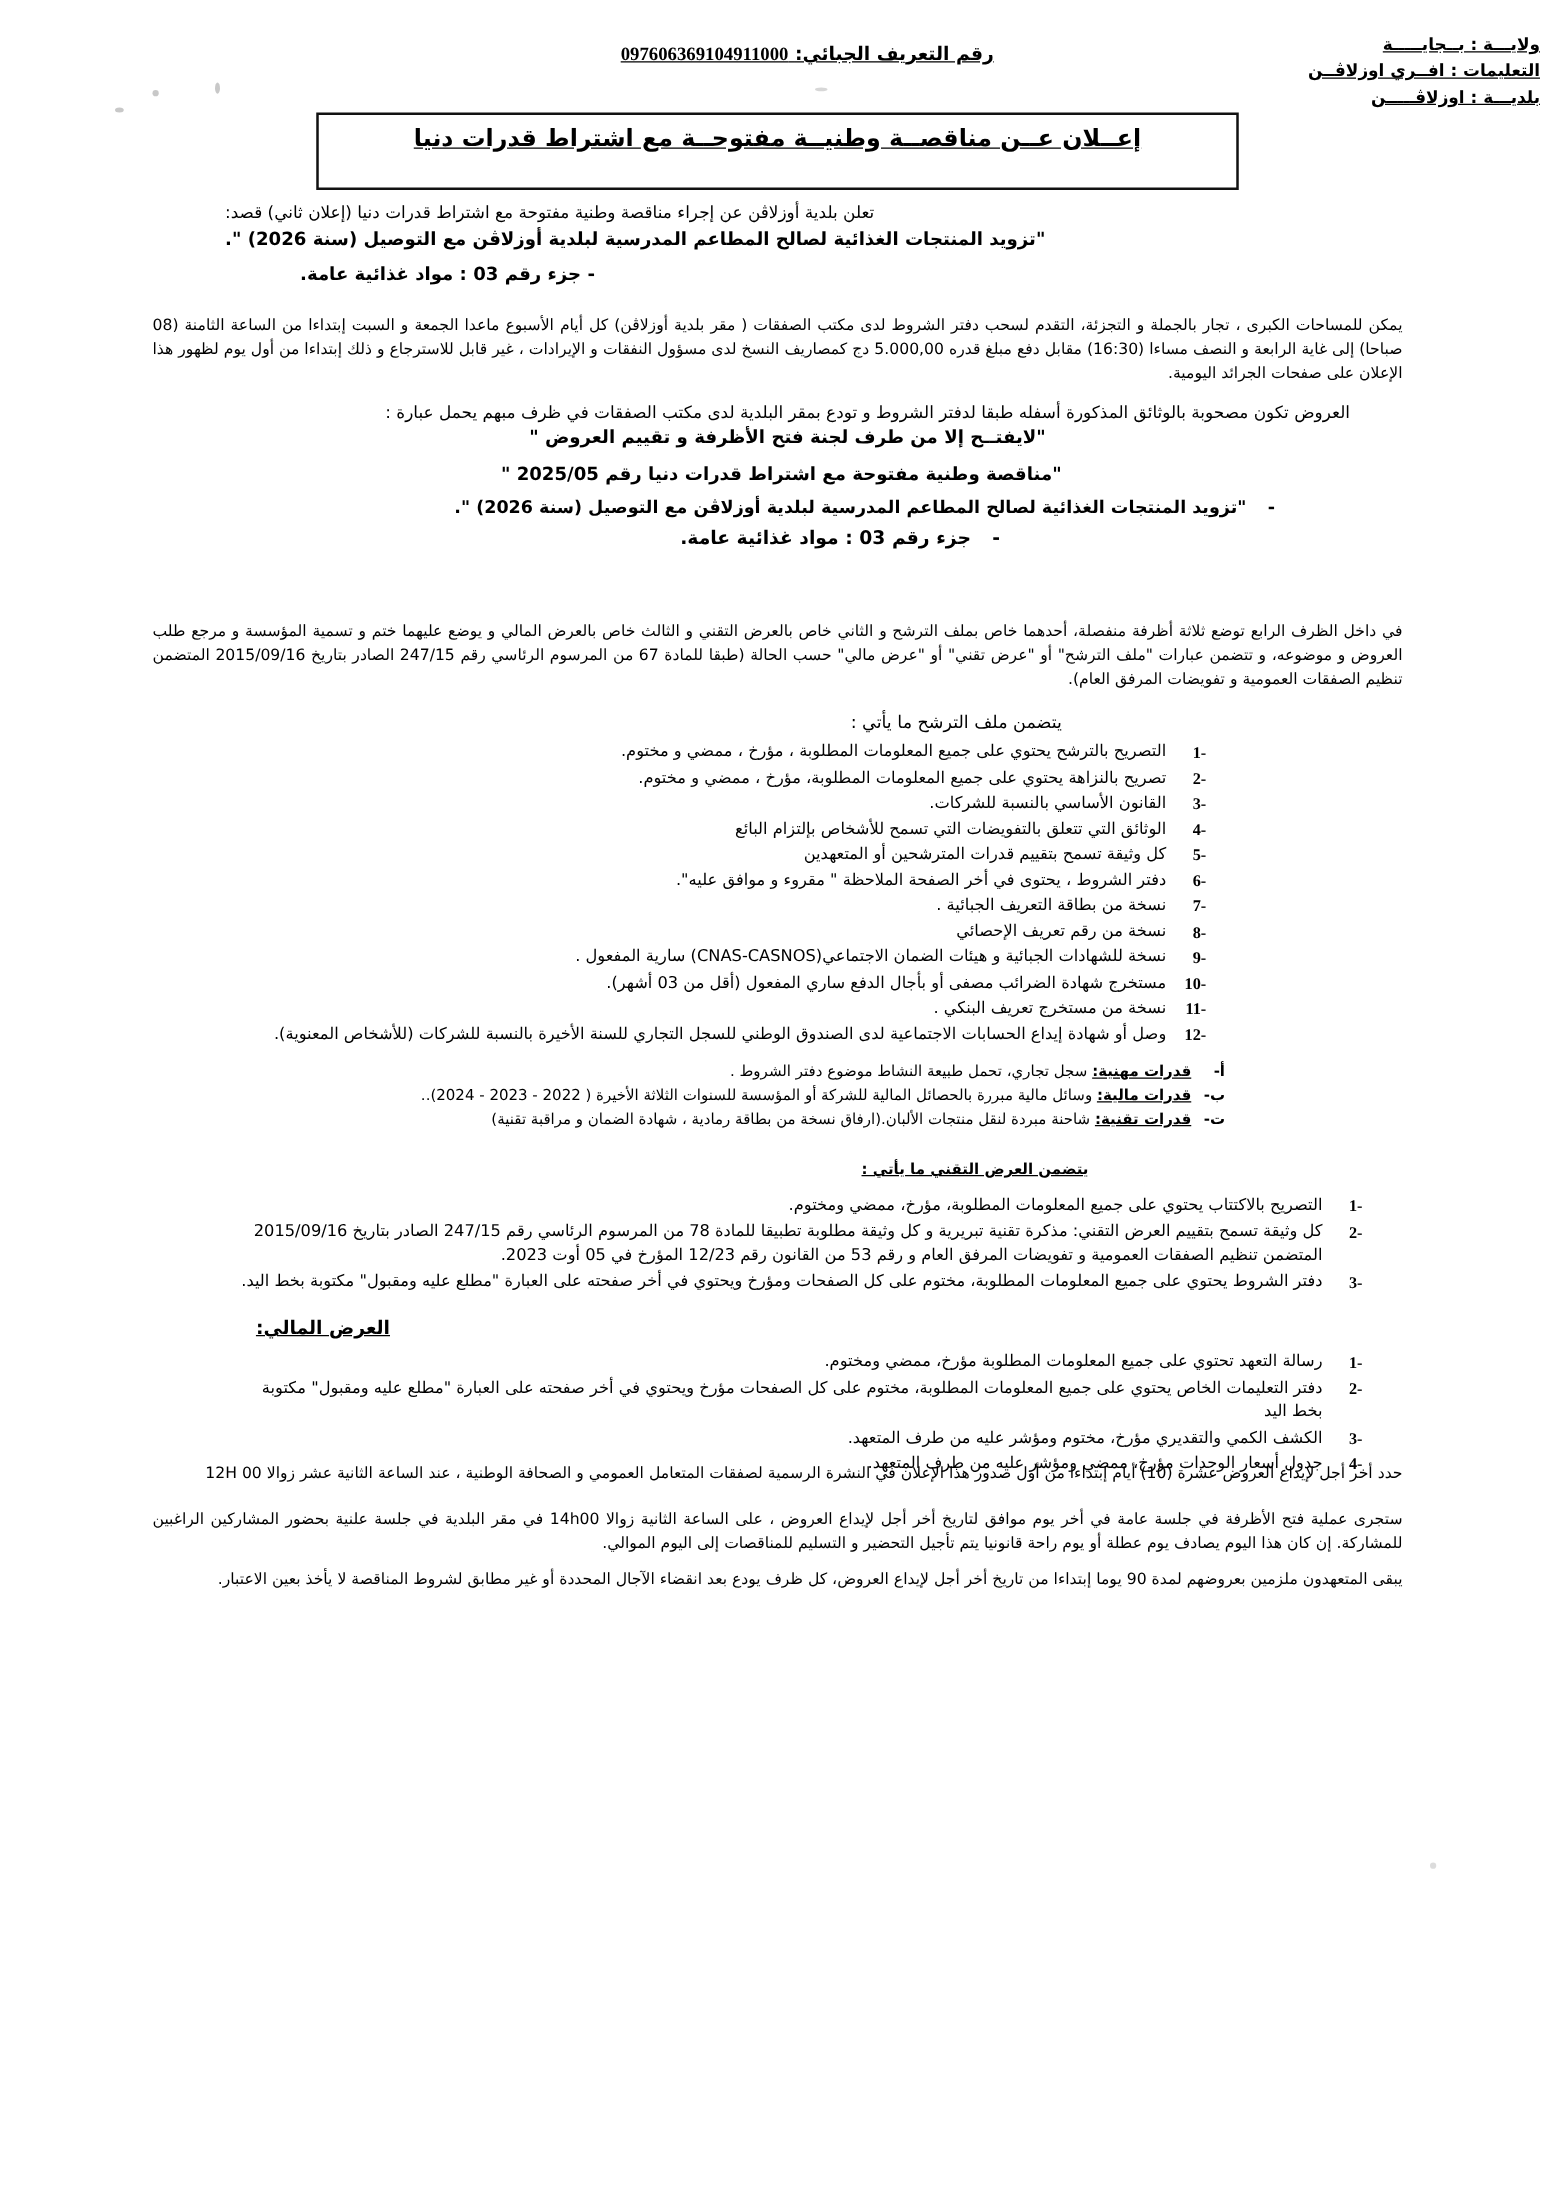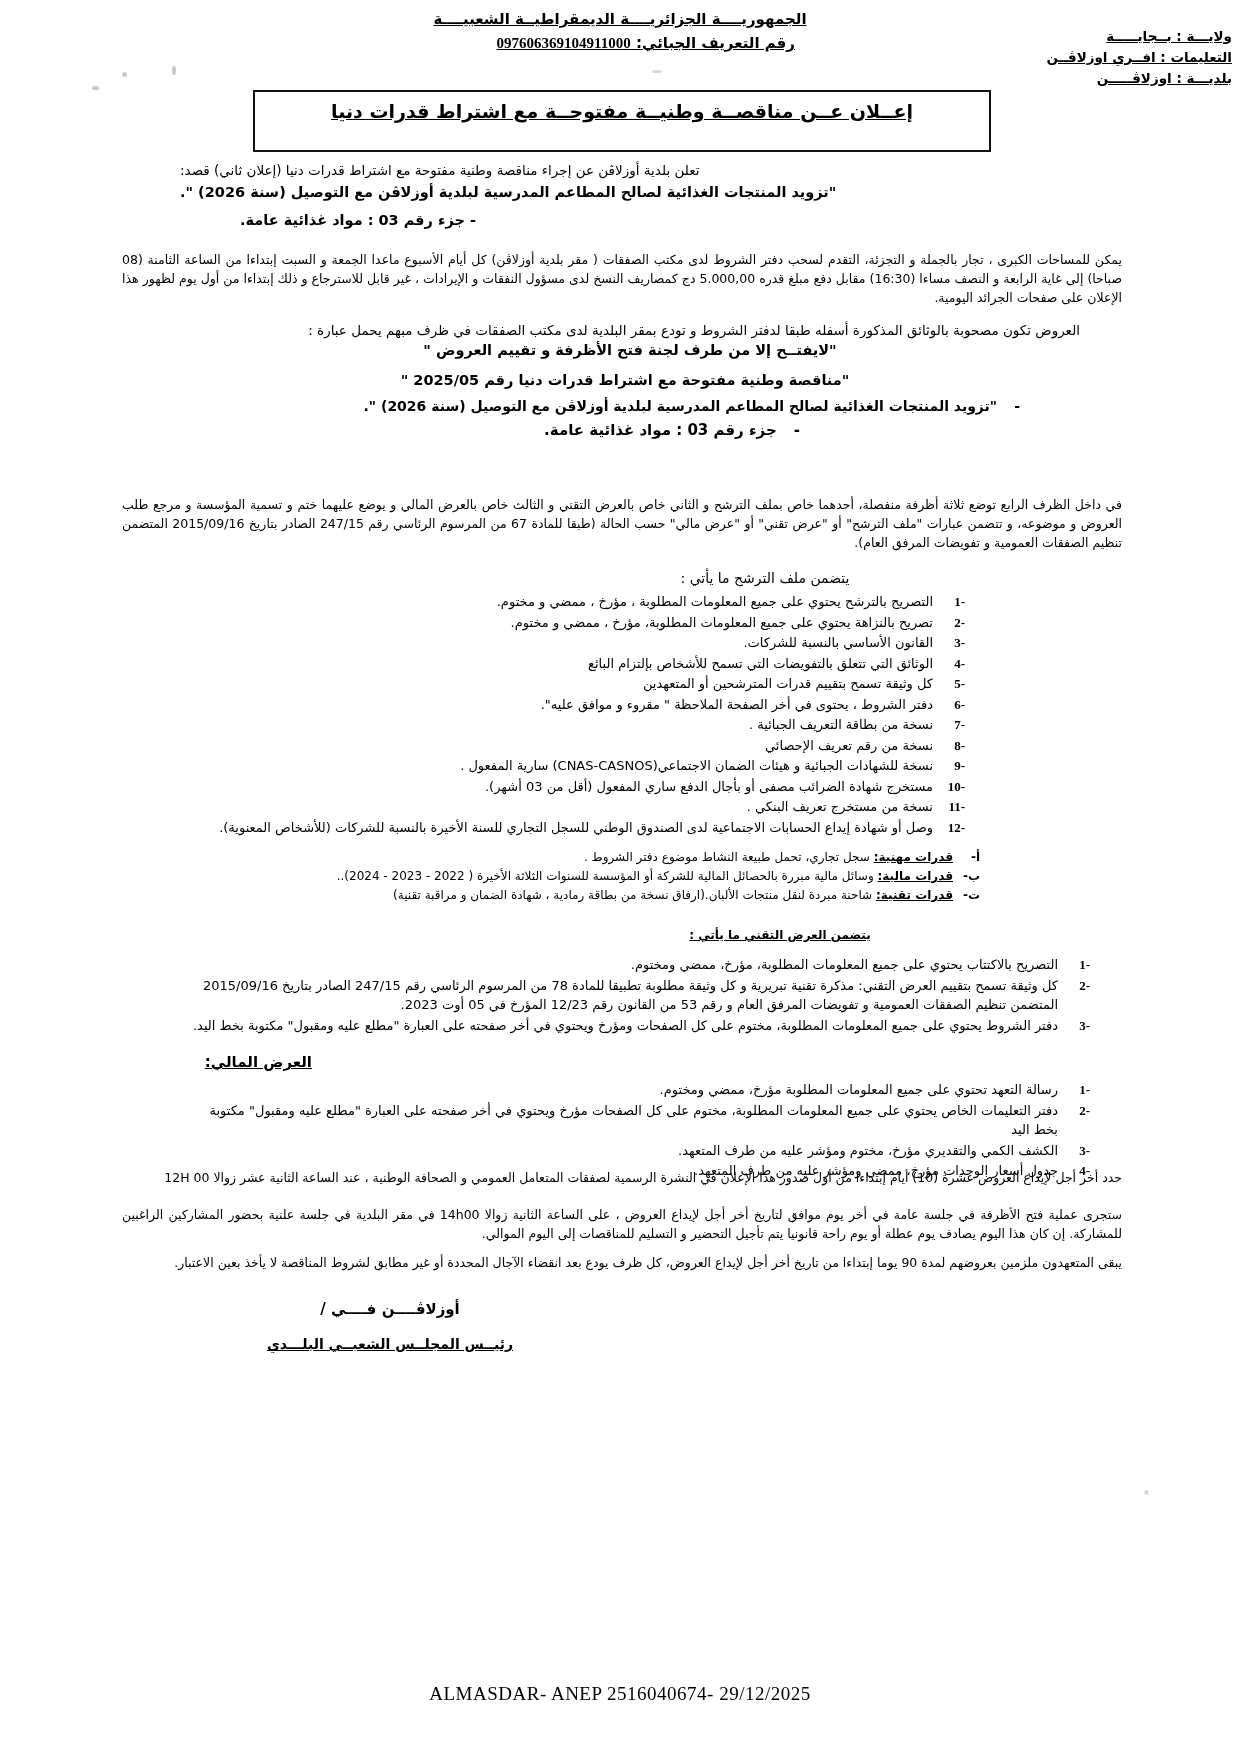--- a/index.html
+++ b/index.html
@@ -185,21 +185,20 @@
 <body>
 
 <div class="page">
 
   <div class="speck" style="left:122px;top:72px;width:5px;height:5px;"></div>
   <div class="speck" style="left:172px;top:66px;width:4px;height:9px;"></div>
   <div class="speck" style="left:92px;top:86px;width:7px;height:4px;"></div>
   <div class="speck" style="left:652px;top:70px;width:10px;height:3px;opacity:.4;"></div>
   <div class="speck" style="left:1144px;top:1490px;width:5px;height:5px;opacity:.35;"></div>
 
-  <div class="hdr-republic">الجمهوريــــة الجزائريــــة الديمقراطيــة الشعبيــــة</div>
 
   <div class="hdr-fiscal">
     <span>رقم التعريف الجبائي:</span>
     <span class="num">097606369104911000</span>
   </div>
 
   <div class="admin-block">
     <div class="admin-line">ولايـــة : بــجايـــــة</div>
     <div class="admin-line">التعليمات : افــري اوزلاڤــن</div>
     <div class="admin-line">بلديـــة : اوزلاڤـــــن</div>
@@ -332,20 +331,15 @@
       <li>
         <span class="mk">4-</span>
         <span class="tx">جدول أسعار الوحدات مؤرخ، ممضي ومؤشر عليه من طرف المتعهد.</span>
       </li>
     </ul>
 
   <div class="blk just sm" style="top:1168px;right:118px;width:1000px;">حدد أخر أجل لإيداع العروض عشرة (10) أيام  إبتداءا من أول صدور هذا الإعلان في النشرة الرسمية لصفقات المتعامل العمومي و الصحافة الوطنية ، عند الساعة الثانية عشر زوالا   12H 00</div>
   <div class="blk just sm" style="top:1205px;right:118px;width:1000px;">ستجرى عملية فتح الأظرفة في جلسة عامة في أخر يوم موافق لتاريخ أخر أجل لإيداع العروض ، على الساعة الثانية  زوالا  14h00  في مقر البلدية  في جلسة علنية  بحضور المشاركين الراغبين للمشاركة. إن كان هذا اليوم يصادف يوم عطلة أو يوم راحة قانونيا يتم تأجيل التحضير و  التسليم للمناقصات إلى اليوم الموالي.</div>
   <div class="blk just sm" style="top:1253px;right:118px;width:1000px;">يبقى المتعهدون ملزمين بعروضهم لمدة 90 يوما إبتداءا من تاريخ أخر أجل لإيداع العروض، كل ظرف يودع بعد انقضاء الآجال المحددة أو غير مطابق لشروط المناقصة لا يأخذ بعين الاعتبار.</div>
 
-  <div class="sig-wrap">
-    <div class="sig-line1">أوزلاڤــــن  فــــي                                     /</div>
-    <div class="sig-line2">رئيــس المجلــس الشعبــي البلـــدي</div>
-  </div>
-
-  <div class="footer">ALMASDAR- ANEP 2516040674- 29/12/2025</div>
+
 
 </div>
 
 </body></html>

